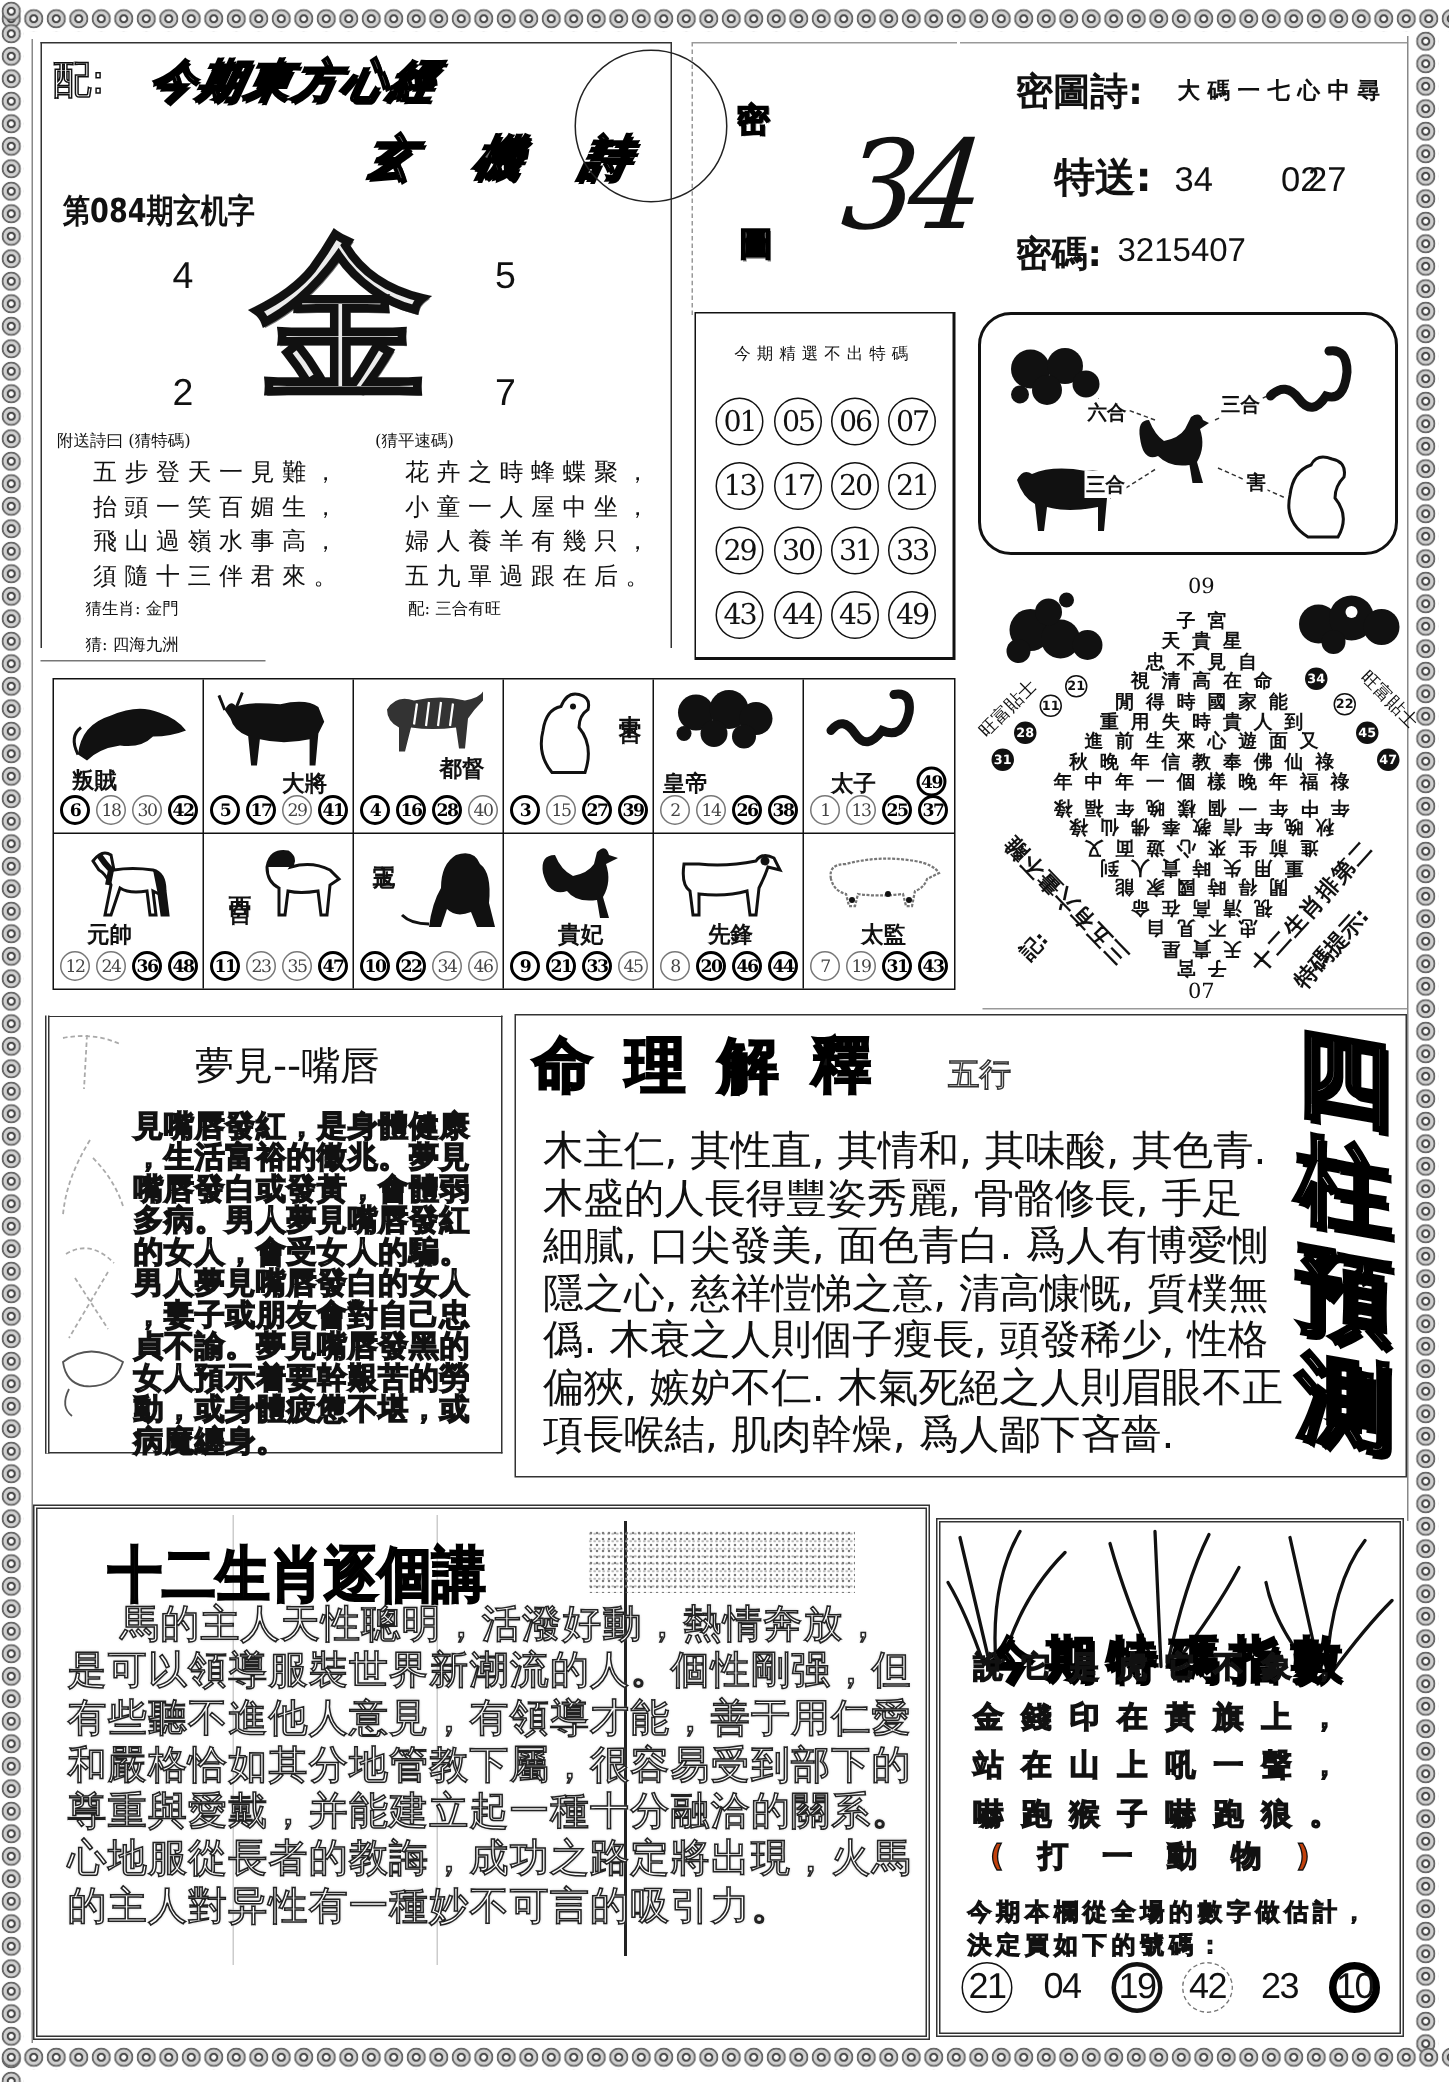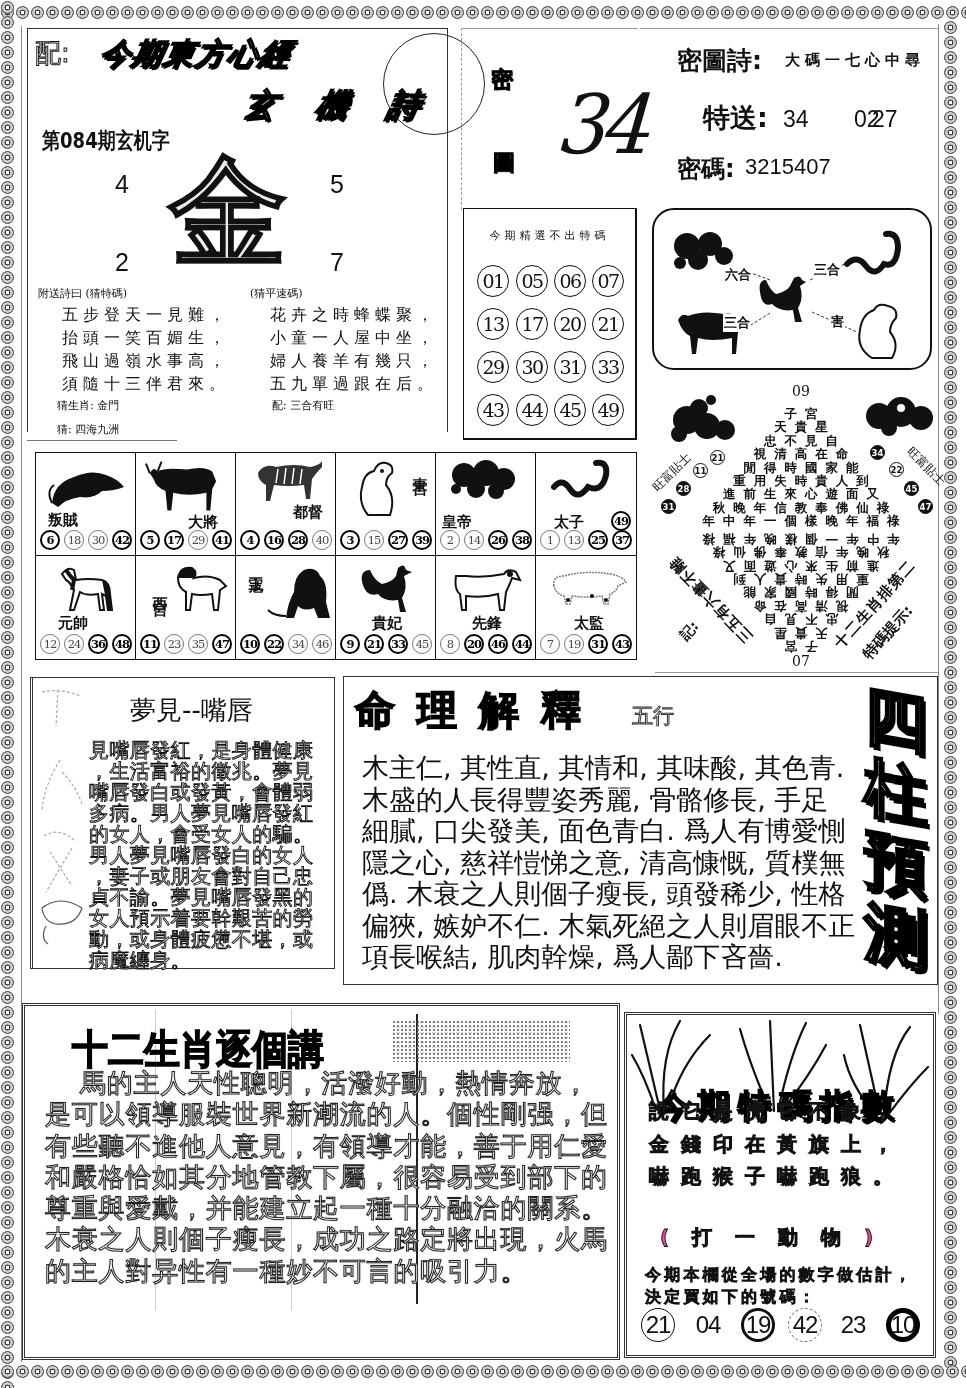--- a/index.html
+++ b/index.html
@@ -426,21 +426,21 @@
       <path d="M6 6 Q26 2 44 10 M22 4 L20 40"></path>
       <path d="M24 74 Q8 100 6 124 M26 86 Q40 100 46 118"></path>
       <path d="M8 150 Q24 140 40 156 M14 166 L36 200 M36 162 L10 206"></path>
     </g>
     <g stroke="#555" stroke-width="1.2" fill="none">
       <path d="M6 222 Q24 208 46 222 Q40 240 20 238 Q8 236 6 222 Z"></path>
       <path d="M10 240 Q4 252 12 258"></path>
     </g>
   </svg>
 <div class="a nowrap" style="left:130px;top:693px;font-size:26px;">夢見--嘴唇</div>
-<div class="a dl hollow" style="left:89px;top:740px;">
+<div class="a dl hollow" style="left:89px;top:740px;font-weight:bold;">
   <div>見嘴唇發紅，是身體健康</div>
   <div>，生活富裕的徵兆。夢見</div>
   <div>嘴唇發白或發黃，會體弱</div>
   <div>多病。男人夢見嘴唇發紅</div>
   <div>的女人，會受女人的騙。</div>
   <div>男人夢見嘴唇發白的女人</div>
   <div>，妻子或朋友會對自己忠</div>
   <div>貞不諭。夢見嘴唇發黑的</div>
   <div>女人預示着要幹艱苦的勞</div>
   <div>動，或身體疲憊不堪，或</div>
@@ -471,21 +471,21 @@
 <div class="a" style="left:291px;top:1010px;height:300px;border-left:1px solid #ccc;"></div>
 <div class="a" style="left:416px;top:1014px;height:290px;border-left:2px solid #222;"></div>
 <div class="a zt-title nowrap" style="left:72px;top:1022px;">十二生肖逐個講</div>
 <div class="a noise" style="left:392px;top:1020px;width:178px;height:42px;"></div>
 <div class="a zt" style="left:45px;top:1068px;">
   <div style="padding-left:35px;">馬的主人天性聰明，活潑好動，熱情奔放，</div>
   <div>是可以領導服裝世界新潮流的人。個性剛强，但</div>
   <div>有些聽不進他人意見，有領導才能，善于用仁愛</div>
   <div>和嚴格恰如其分地管教下屬，很容易受到部下的</div>
   <div>尊重與愛戴，并能建立起一種十分融洽的關系。</div>
-  <div>木衰之人則個子瘦長，成功之路定將出現，火馬</div>
+  <div>心地服從長者的教誨，成功之路定將出現，火馬</div>
   <div>的主人對异性有一種妙不可言的吸引力。</div>
 </div>
 
 <div class="a" style="left:624px;top:1012px;width:312px;height:346px;border:3px double #333;"></div>
 <svg class="a" style="left:630px;top:1015px;" width="300" height="100" viewBox="0 0 300 100">
   <g stroke="#111" stroke-width="2.2" fill="none" stroke-linecap="round">
     <path d="M30 95 L10 10"></path>
       <path d="M34 95 Q30 40 50 6"></path>
       <path d="M38 95 Q50 50 80 20"></path>
       <path d="M26 95 Q14 60 2 40"></path>
@@ -496,23 +496,24 @@
     <path d="M250 100 L230 10"></path>
       <path d="M254 100 Q258 40 280 12"></path>
       <path d="M246 100 Q220 70 214 40"></path>
       <path d="M258 100 Q280 70 298 52"></path>
   </g>
 </svg>
 <div class="a ix-title nowrap" style="left:656px;top:1042px;">今期特碼指數</div>
 <div class="a rid" style="left:649px;top:1095px;">
   <div>說它是虎它不象，</div>
   <div>金錢印在黃旗上，</div>
+  <div>站在山上吼一聲，</div>
   <div>嚇跑猴子嚇跑狼。</div>
 </div>
-<div class="a nowrap" style="left:660px;top:1224px;font-size:20px;letter-spacing:8px;color:#ec4899;-webkit-text-stroke:0.9px #111;font-weight:bold;">( 打 一 動 物 )</div>
+<div class="a nowrap" style="left:660px;top:1224px;font-size:20px;letter-spacing:8px;color:#c2410c;-webkit-text-stroke:0.9px #111;font-weight:bold;">( 打 一 動 物 )</div>
 <div class="a note" style="left:645px;top:1264px;">
   <div>今期本欄從全場的數字做估計，</div>
   <div>決定買如下的號碼：</div>
 </div>
 <div class="a pk" style="left:641px;top:1308px;" data-style="circle">21</div>
 <div class="a pk" style="left:691px;top:1308px;" data-style="plain">04</div>
 <div class="a pk" style="left:741px;top:1308px;" data-style="thick">19</div>
 <div class="a pk" style="left:788px;top:1308px;" data-style="dashed">42</div>
 <div class="a pk" style="left:836px;top:1308px;" data-style="plain">23</div>
 <div class="a pk" style="left:886px;top:1308px;" data-style="heavy">10</div>

